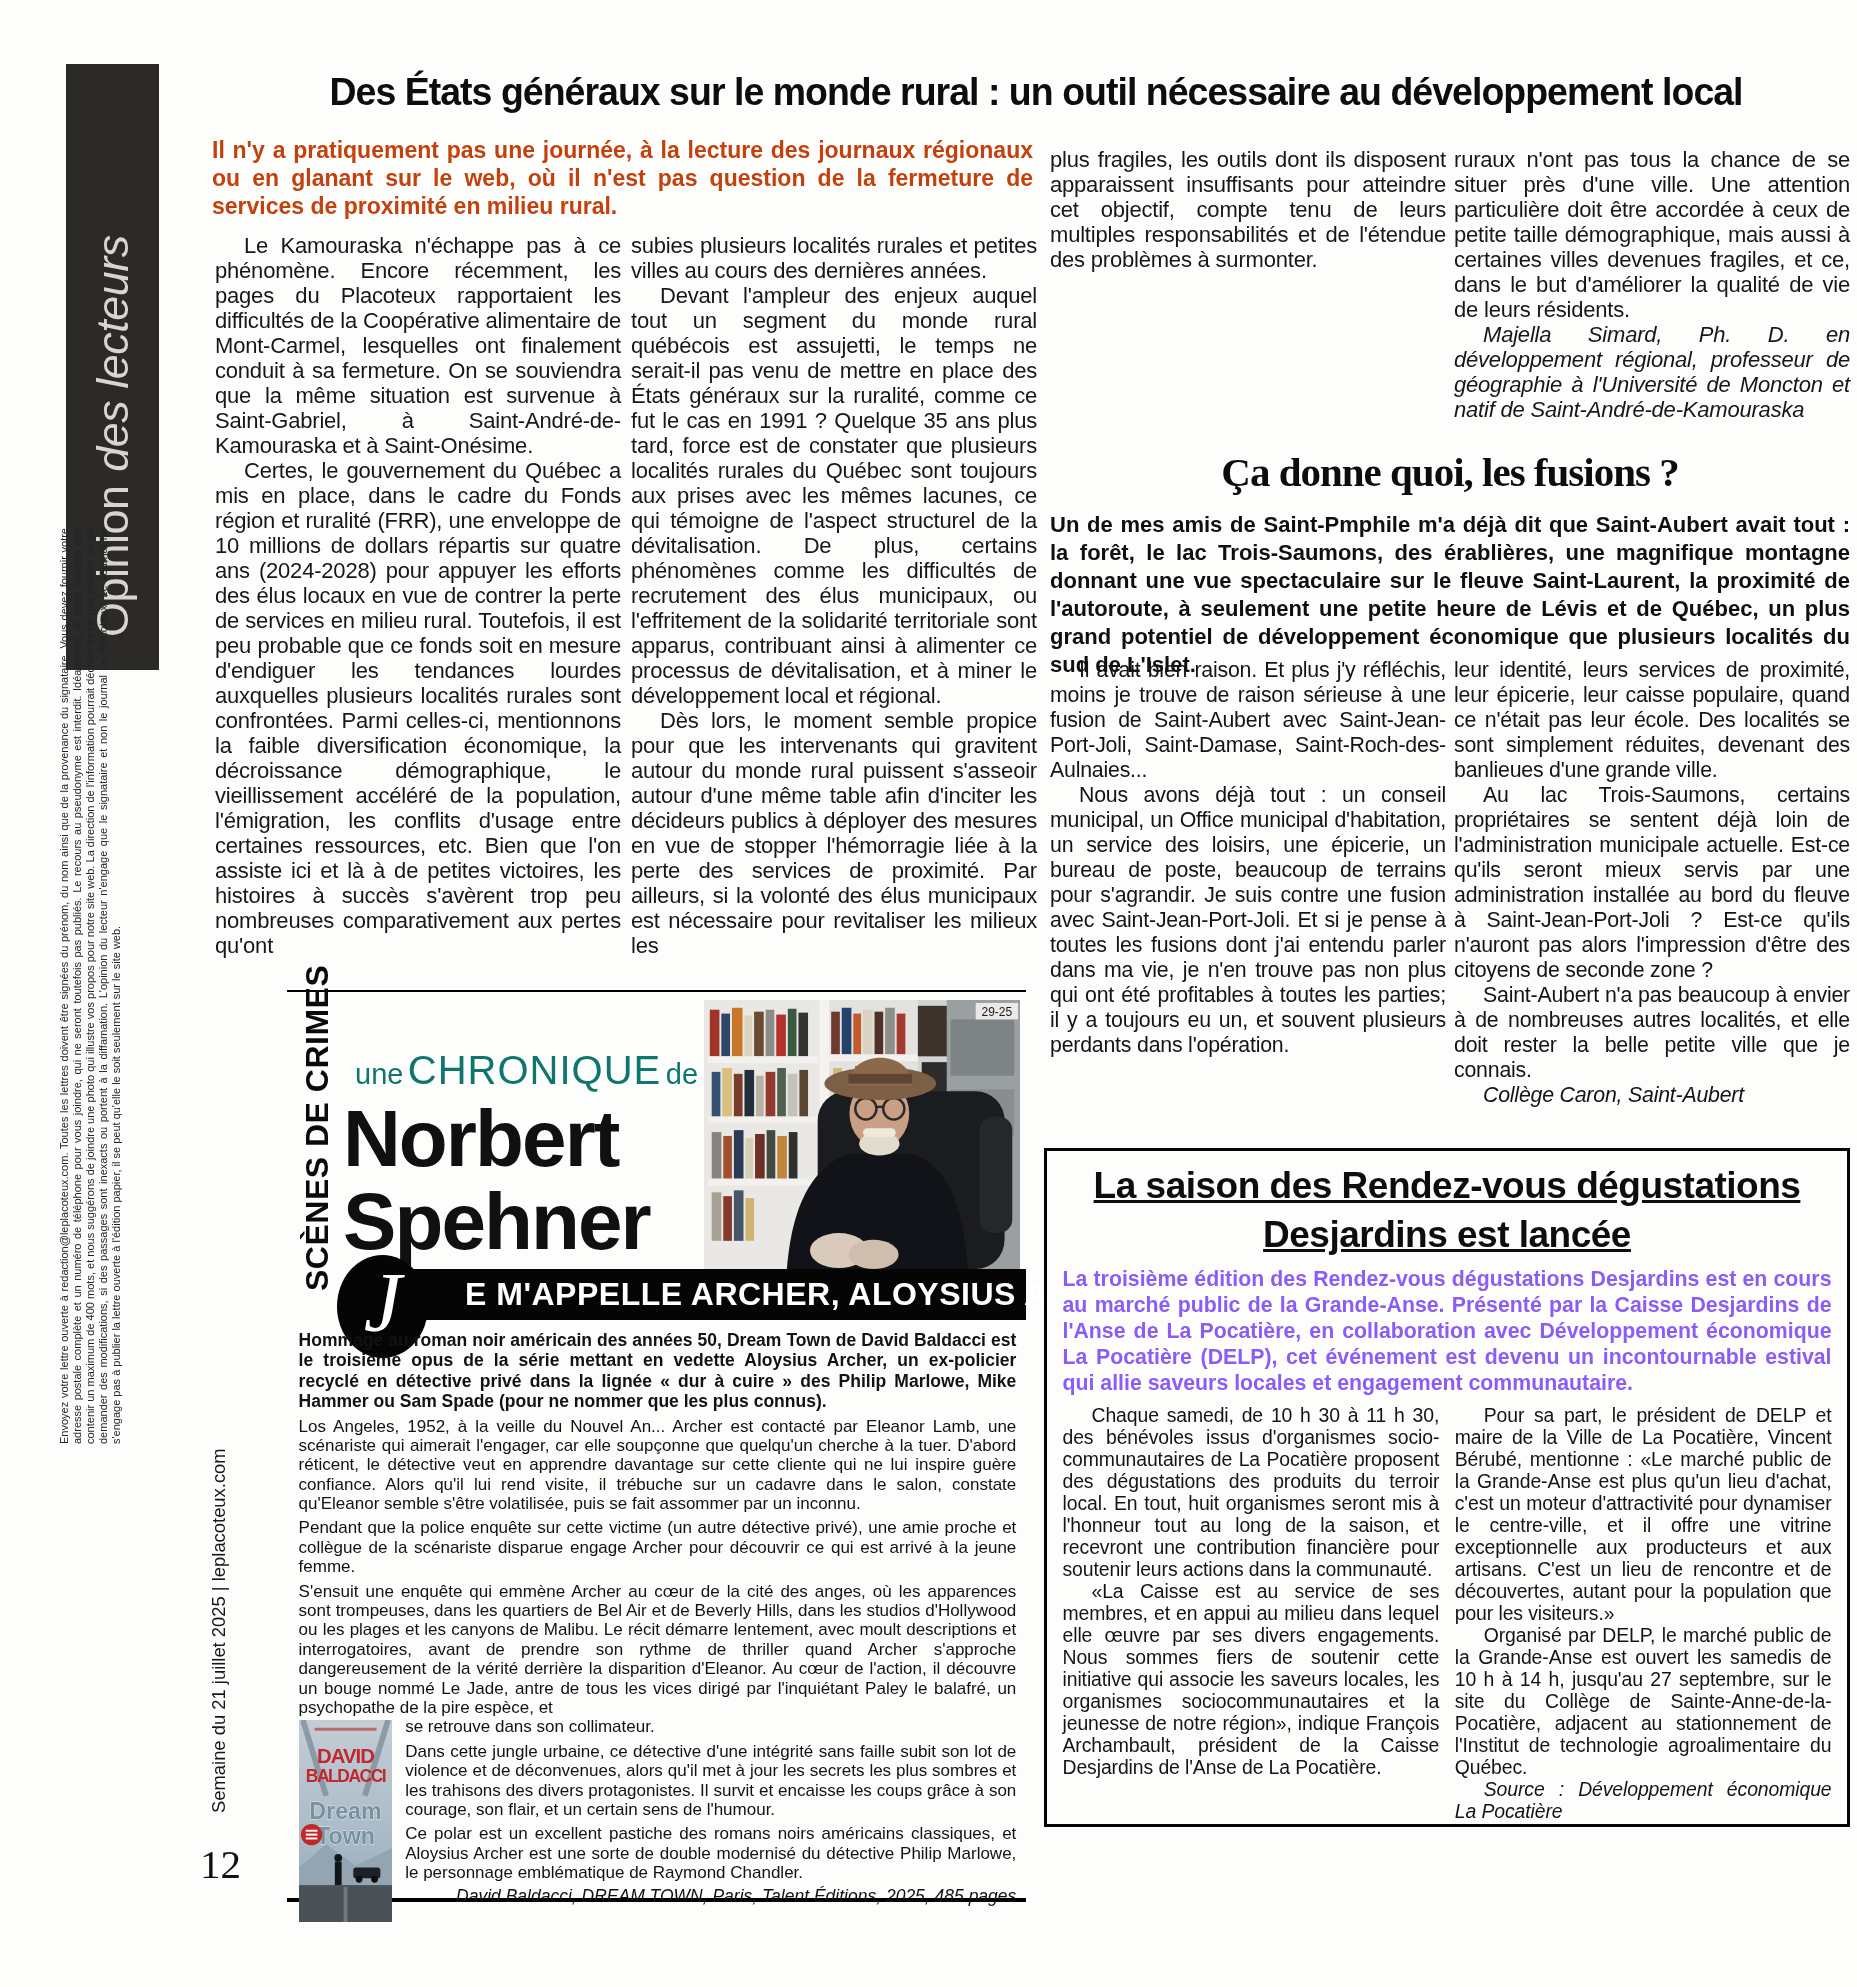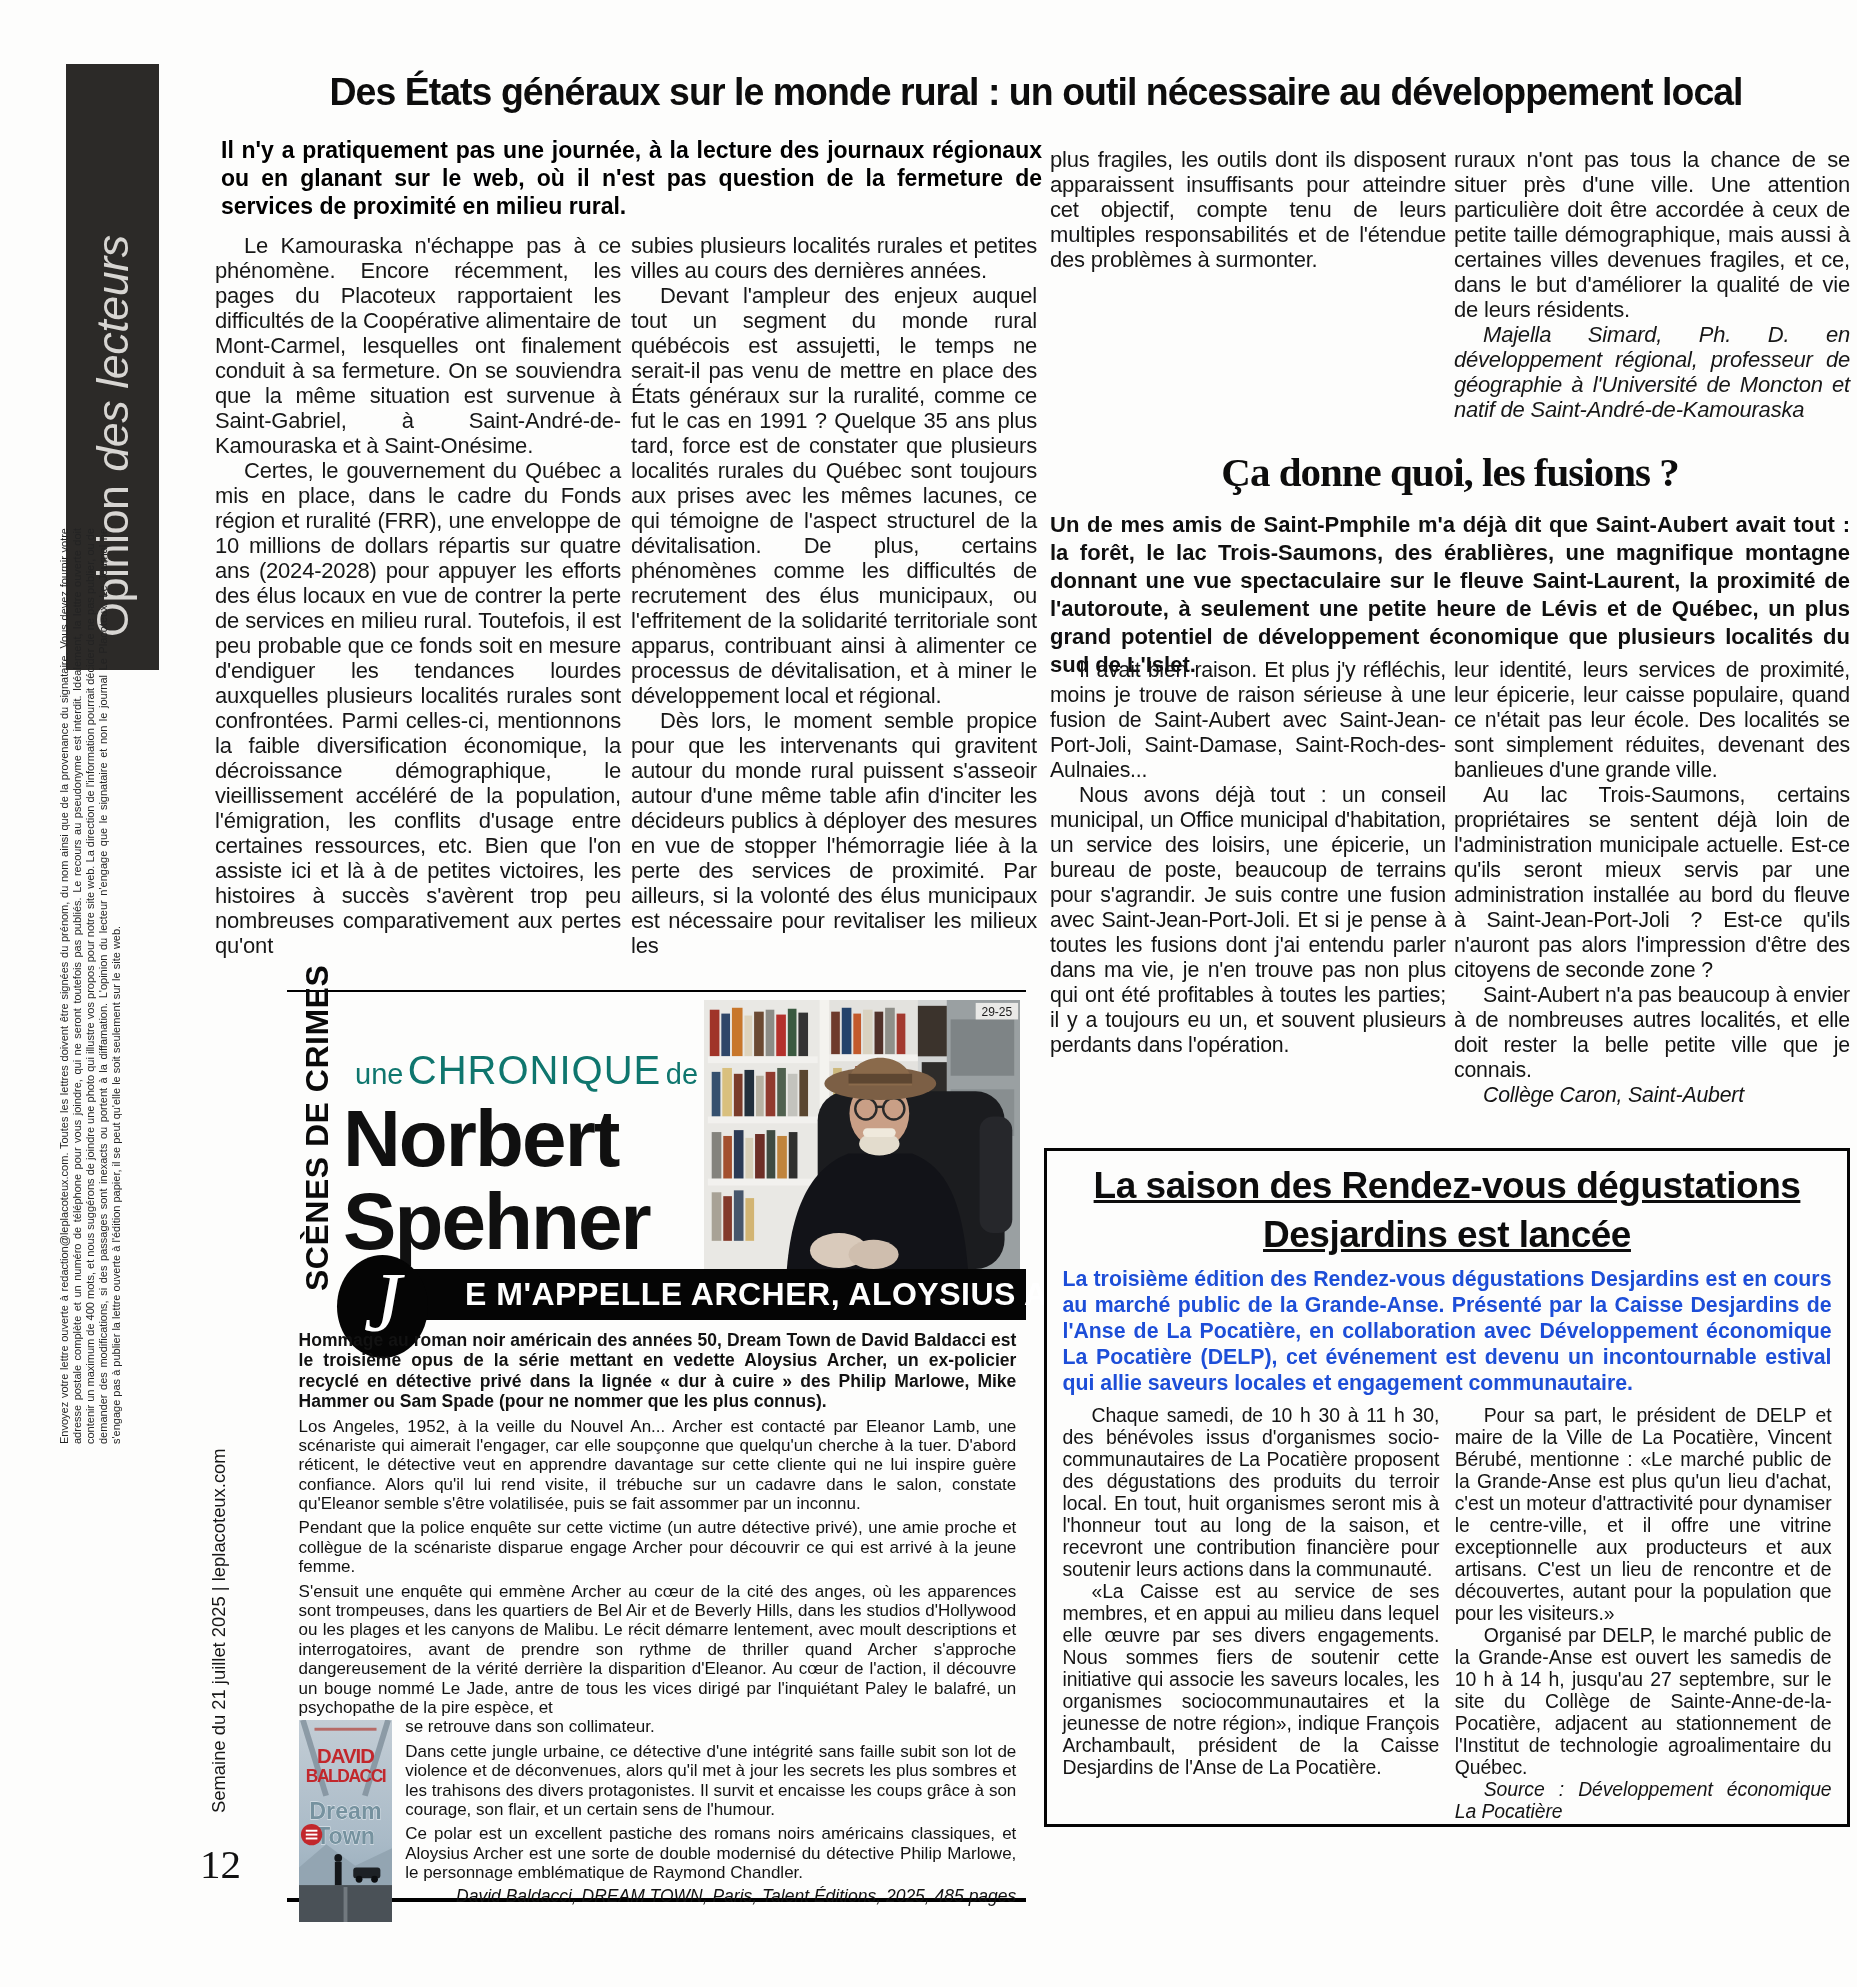--- a/index.html
+++ b/index.html
@@ -21,21 +21,21 @@
   .notice-wrap { left:58px; top:1444px; }
   .notice-wrap .rot { width:916px; height:132px; font-size:11px; line-height:13px; color:#232323; text-align:justify; }
   .edition-wrap { left:206px; top:1813px; }
   .edition-wrap .rot { width:427px; height:26px; line-height:26px; font-size:18.4px; white-space:nowrap; color:#161616; }
   .pagenum { left:200px; top:1840px; font-family:"Liberation Serif", serif; font-size:41px; color:#111; }
 
   
   .a1-headline { left:225px; top:70px; width:1622px; text-align:center; white-space:nowrap;
      font-size:39px; font-weight:700; letter-spacing:-1px; color:#0d0d0d; }
   .a1-headline span { display:inline-block; transform:scaleX(0.96); transform-origin:center; }
-  .a1-lede { left:221px; top:136px; width:821px; font-size:23px; font-weight:700; line-height:28px; color:#000000; }
+  .a1-lede { left:212px; top:136px; width:821px; font-size:23px; font-weight:700; line-height:28px; color:#c2410c; }
   .newscol { font-size:22px; line-height:25px; letter-spacing:-0.2px; color:#171717; }
   .c11 { left:215px;  top:233px; width:406px; }
   .c12 { left:631px;  top:233px; width:406px; }
   .c13 { left:1050px; top:147px; width:396px; }
   .c14 { left:1454px; top:147px; width:396px; }
 
   
   .a2-headline { left:1050px; top:448px; width:800px; text-align:center; white-space:nowrap;
      font-size:41px; font-weight:700; letter-spacing:-1px; color:#0d0d0d;font-family:Liberation Serif, serif; }
   .a2-lede { left:1050px; top:511px; width:800px; font-size:22px; font-weight:700; line-height:28px; color:#0f0f0f; }
@@ -64,21 +64,21 @@
   .chron-body { left:11.6px; right:9.7px; top:338px; font-size:17px; line-height:19.4px; color:#121212; }
   .chron-body p + p { margin-top:4.9px; }
   .chron-lead { font-size:17.5px; font-weight:700; line-height:20.4px; }
   .chron-credit { font-style:italic; text-align:right; font-size:17.5px; }
   .book { float:left; width:93px; height:202px; margin:2.9px 13.6px 1.9px 0; }
   .book svg { display:block; width:100%; height:100%; }
 
   
   .dj { left:1044px; top:1148px; width:806px; height:679px; border:3.9px solid #050505; padding:7.8px 15.5px; background:#fdfdfc; }
   .dj h2 { text-align:center; font-size:37px; font-weight:700; letter-spacing:-0.5px; line-height:45px; margin-top:3.9px; color:#0d0d0d; white-space:nowrap;text-decoration:underline; }
-  .dj-lede { margin-top:9.7px; font-size:21.3px; font-weight:700; line-height:26px; color:#1d4ed8; }
+  .dj-lede { margin-top:9.7px; font-size:21.3px; font-weight:700; line-height:26px; color:#8b5cf6; }
   .dj-cols { display:flex; gap:15.5px; margin-top:7.8px; }
   .dj-col { flex:1; font-size:19.4px; line-height:22px; letter-spacing:-0.1px; }
 </style>
 </head>
 <body>
 
 <div class="page">
 
   <div class="abs opinion-box"></div>
   <div class="abs opinion-wrap">

